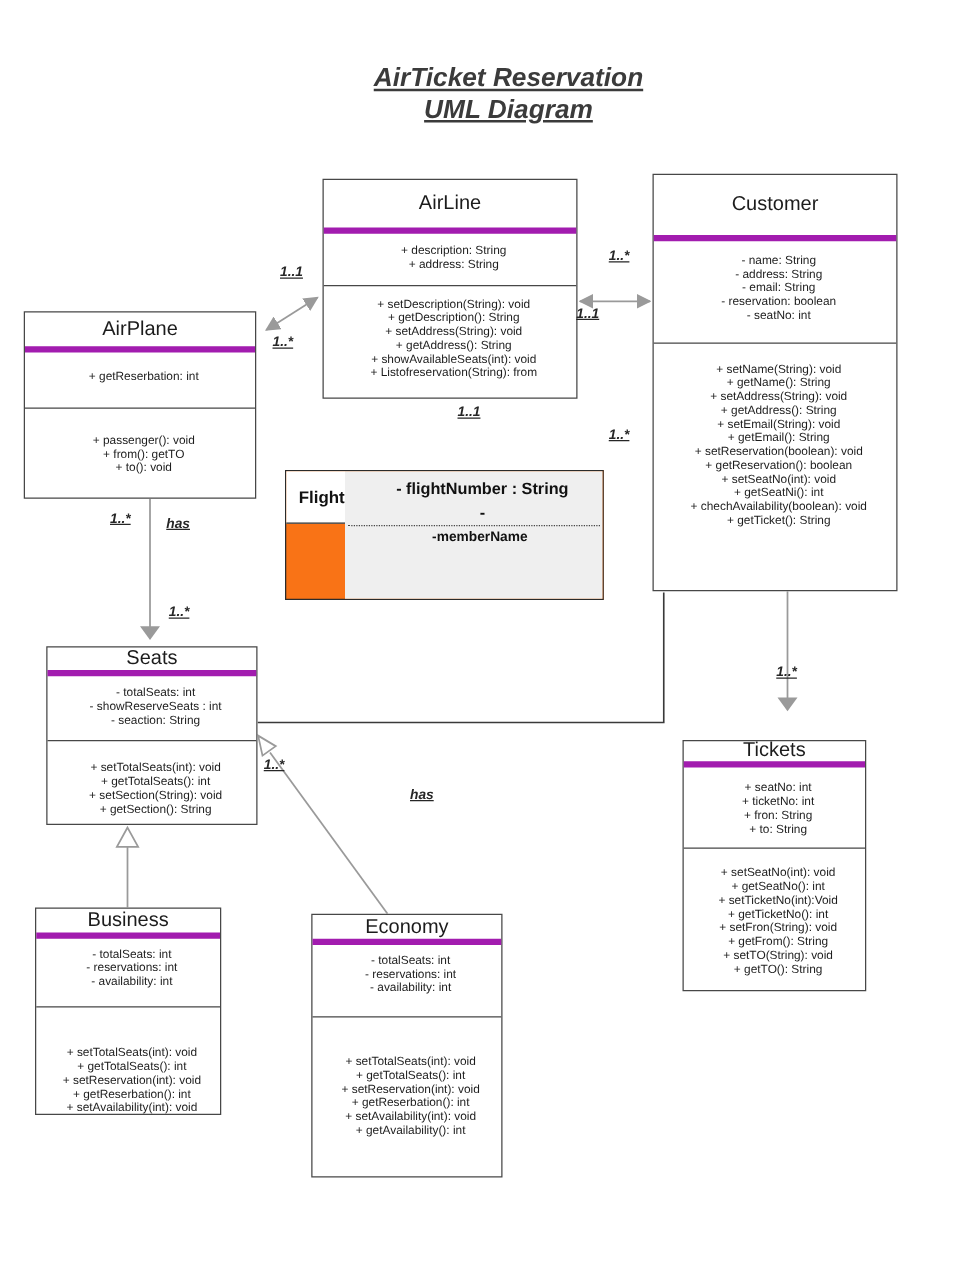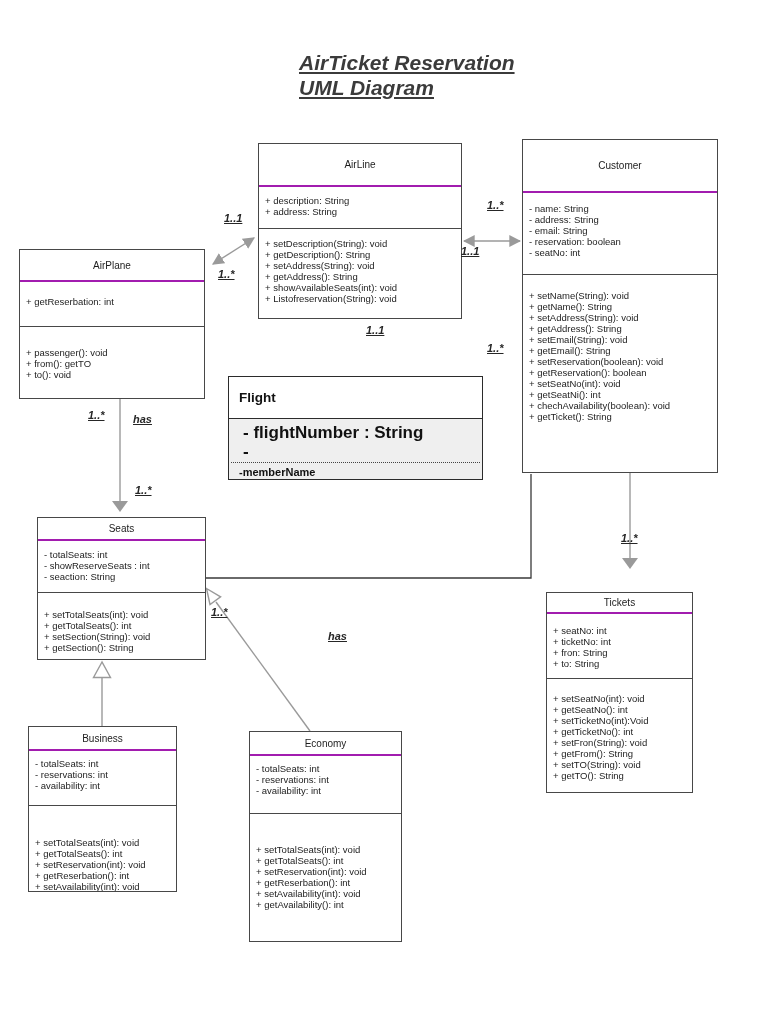--- a/index.html
+++ b/index.html
@@ -1,39 +1,39 @@
 <!DOCTYPE html>
 <html><head>
 <meta charset="utf-8">
 <style>
   html,body{margin:0;padding:0;background:#fff;}
   #page{position:relative;width:768px;height:1024px;background:#ffffff;overflow:hidden;
-        font-family:"Liberation Sans",sans-serif;}
+        font-family:"Liberation Sans",sans-serif;text-align:center;}
   #connector-layer{position:absolute;left:0;top:0;pointer-events:none;}
 
   .doc-title{position:absolute;left:299px;top:50px;font-size:21px;line-height:25px;
              font-weight:bold;font-style:italic;color:#3b3b3b;}
   .doc-title .tline{text-decoration:underline;white-space:nowrap;}
 
   .uml-class{position:absolute;background:#fff;border:1px solid #474747;
              display:flex;flex-direction:column;box-sizing:border-box;}
-  .uml-title{border-bottom:2px solid #a21caf;display:flex;align-items:center;justify-content:center;
-             font-size:10px;color:#1c1c1c;flex:0 0 auto;box-sizing:border-box;}
+  .uml-title{border-bottom:5px solid #a21caf;display:flex;align-items:center;justify-content:center;
+             font-size:16px;color:#1c1c1c;flex:0 0 auto;box-sizing:border-box;}
   .uml-attrs{border-bottom:1px solid #474747;flex:0 0 auto;box-sizing:border-box;overflow:hidden;}
   .uml-methods{flex:1 1 auto;box-sizing:border-box;overflow:hidden;}
   .member{font-size:9.5px;line-height:11px;padding-left:6px;color:#1c1c1c;white-space:nowrap;}
 
   
-  .flight-box{position:absolute;background:#a3a3a3;border:1.5px solid #2b2b2b;
-              display:flex;flex-direction:column;box-sizing:border-box;}
+  .flight-box{position:absolute;background:#f97316;border:1.5px solid #2b2b2b;
+              display:flex;flex-direction:row;box-sizing:border-box;}
   .flight-title{flex:0 0 auto;display:flex;align-items:center;padding-left:10px;
                 font-size:13.5px;font-weight:bold;color:#111;border-bottom:1.5px solid #2b2b2b;
                 box-sizing:border-box;background:#fff;}
   .flight-body{flex:1 1 auto;background:#efefef;padding-top:4px;box-sizing:border-box;}
-  .flight-body .member{font-size:17px;line-height:19px;font-weight:bold;padding-left:14px;color:#111;}
+  .flight-body .member{font-size:13px;line-height:19px;font-weight:bold;padding-left:14px;color:#111;}
   .dotted-sep{border-top:1.6px dotted #444;margin:1px 2px 0 2px;}
   .flight-footer{font-size:11px;font-weight:bold;color:#111;padding-left:10px;padding-top:3px;}
 
   .mult{position:absolute;font-size:11px;font-weight:bold;font-style:italic;
         text-decoration:underline;color:#262626;white-space:nowrap;}
 </style>
 </head>
 <body>
 
 <div id="page">
@@ -74,21 +74,21 @@
     <div class="uml-attrs" style="height:42px;padding-top:8px;">
         <div class="member">+ description: String</div>
         <div class="member">+ address: String</div>
       </div>
     <div class="uml-methods" style="padding-top:9px;">
         <div class="member">+ setDescription(String): void</div>
         <div class="member">+ getDescription(): String</div>
         <div class="member">+ setAddress(String): void</div>
         <div class="member">+ getAddress(): String</div>
         <div class="member">+ showAvailableSeats(int): void</div>
-        <div class="member">+ Listofreservation(String): void</div>
+        <div class="member">+ Listofreservation(String): from</div>
       </div>
   </div>
 
   <div class="uml-class" style="left:522px;top:139px;width:196px;height:334px;">
     <div class="uml-title" style="height:53px;">Customer</div>
     <div class="uml-attrs" style="height:82px;padding-top:10px;">
         <div class="member">- name: String</div>
         <div class="member">- address: String</div>
         <div class="member">- email: String</div>
         <div class="member">- reservation: boolean</div>

